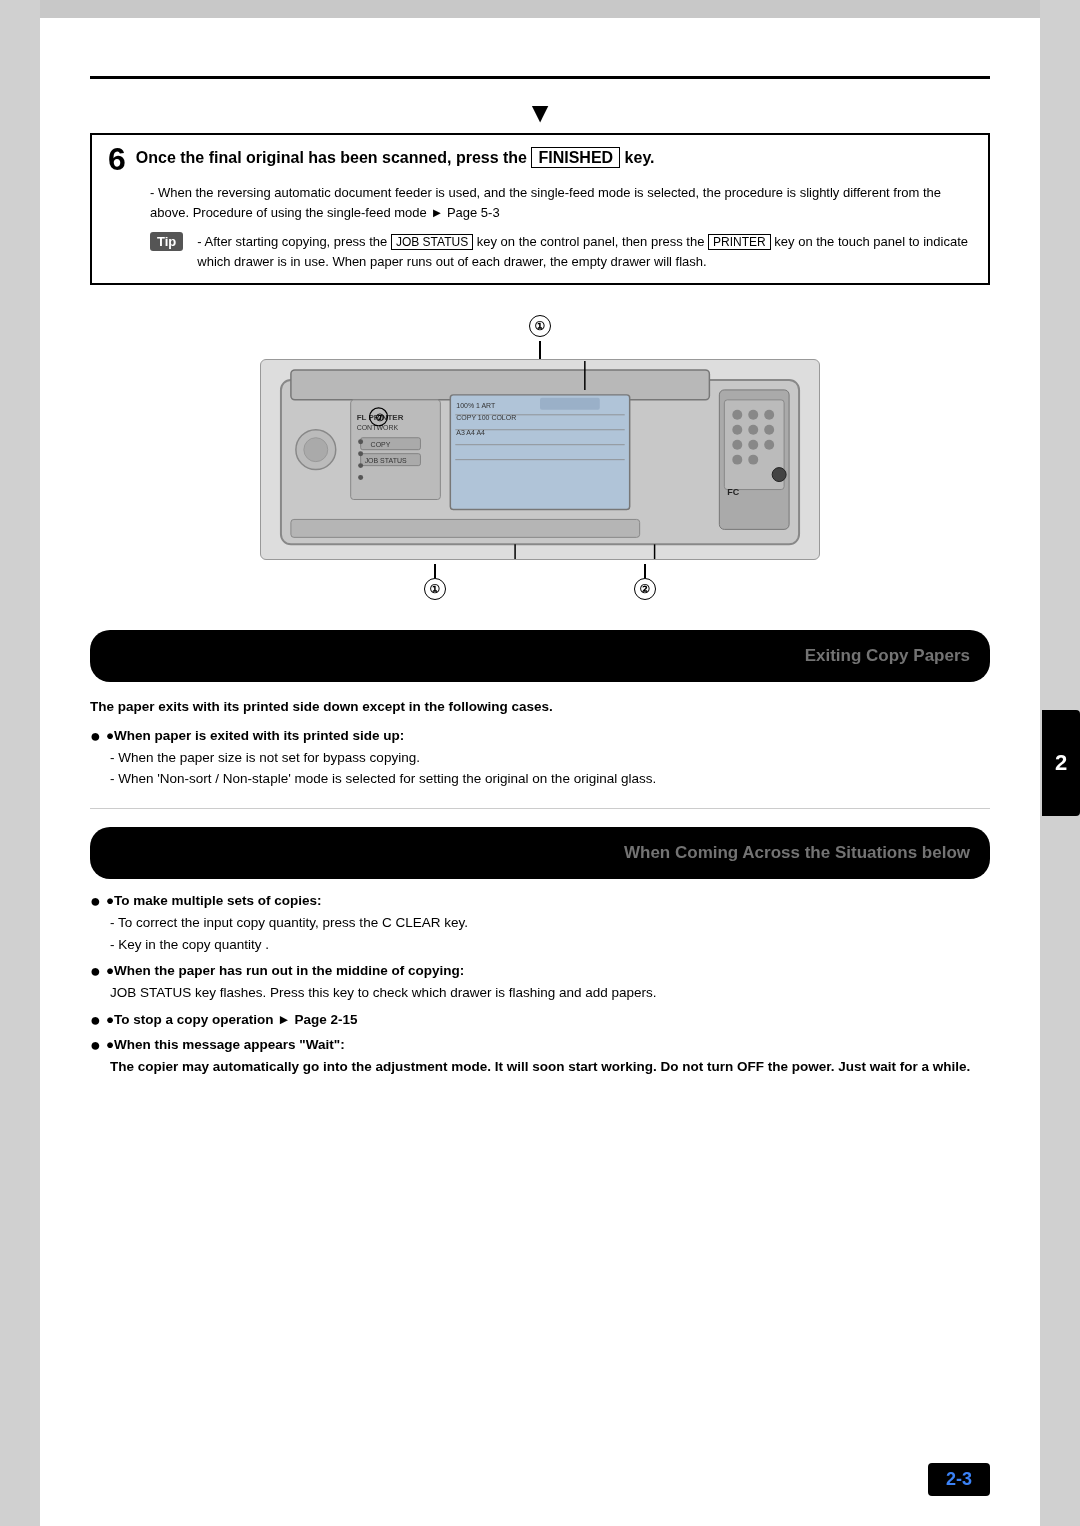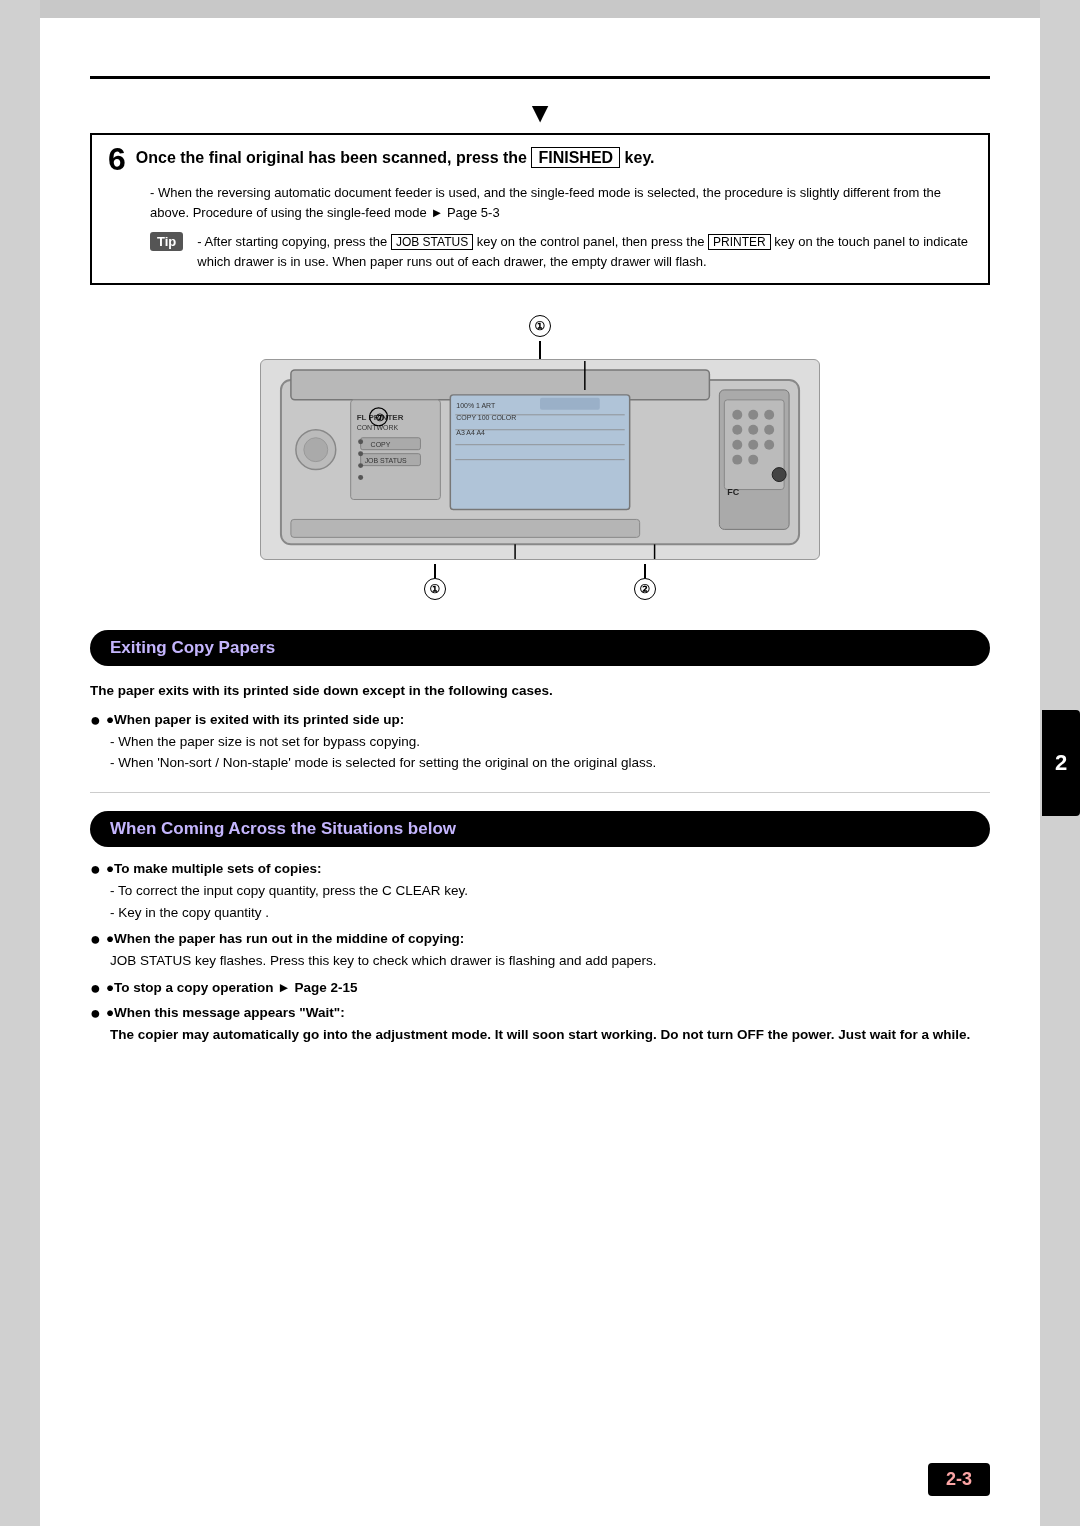--- a/index.html
+++ b/index.html
@@ -95,25 +95,25 @@
       line-height: 1.5;
     }
     .tip-text .key-inline {
       border: 1.5px solid #000;
       padding: 0px 4px;
       font-size: 12px;
     }
     
     .section-heading {
       background: #000;
-      color: #c4b5fd;
+      color: #737373;
       font-size: 17px;
       font-weight: bold;
-      text-align: left;
-      padding: 8px 20px;
+      text-align: right;
+      padding: 16px 20px;
       border-radius: 20px;
       margin-bottom: 14px;
     }
     .section-content {
       font-size: 13.5px;
       line-height: 1.6;
       margin-bottom: 10px;
       font-weight: bold;
     }
     .bullet-bold {
@@ -154,21 +154,21 @@
       text-align: center;
       padding: 40px 0;
       border-radius: 0 4px 4px 0;
     }
     
     .page-num-box {
       position: absolute;
       bottom: 30px;
       right: 50px;
       background: #000;
-      color: #fca5a5;
+      color: #3b82f6;
       font-size: 18px;
       font-weight: bold;
       padding: 6px 18px;
       border-radius: 4px;
     }
     .callout-area {
       position: relative;
       width: 580px;
       margin: 0 auto;
     }

